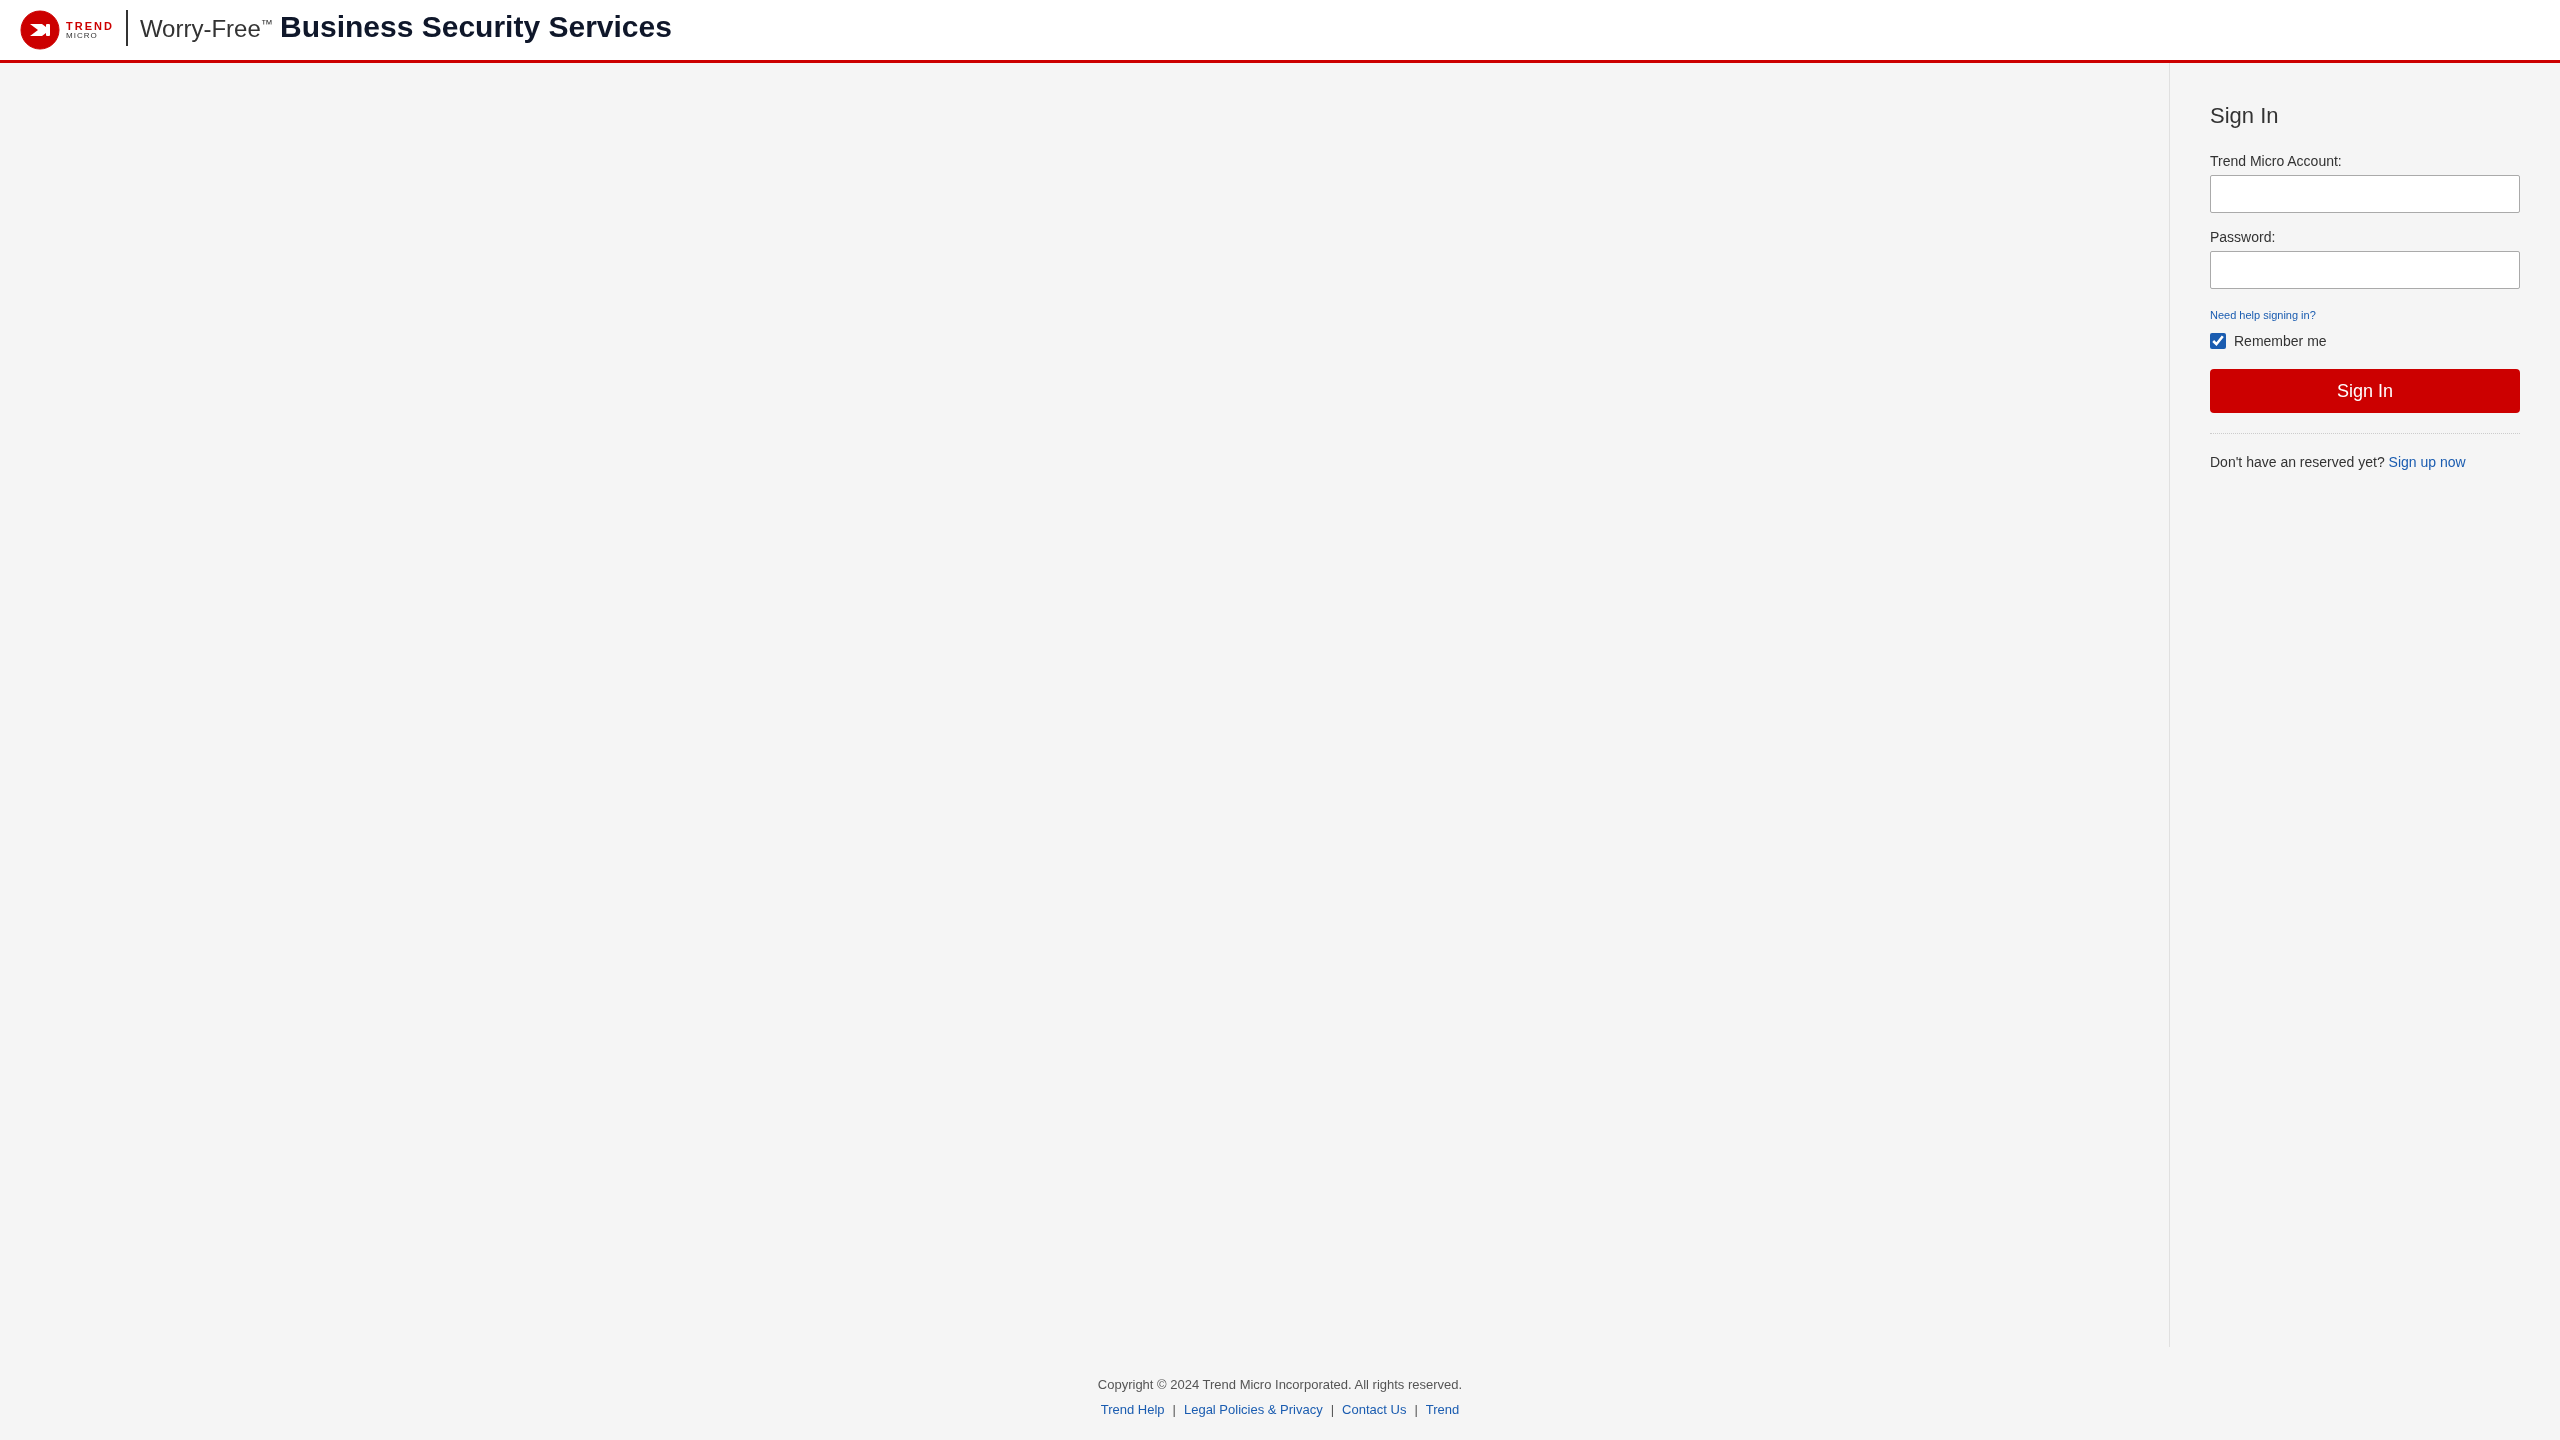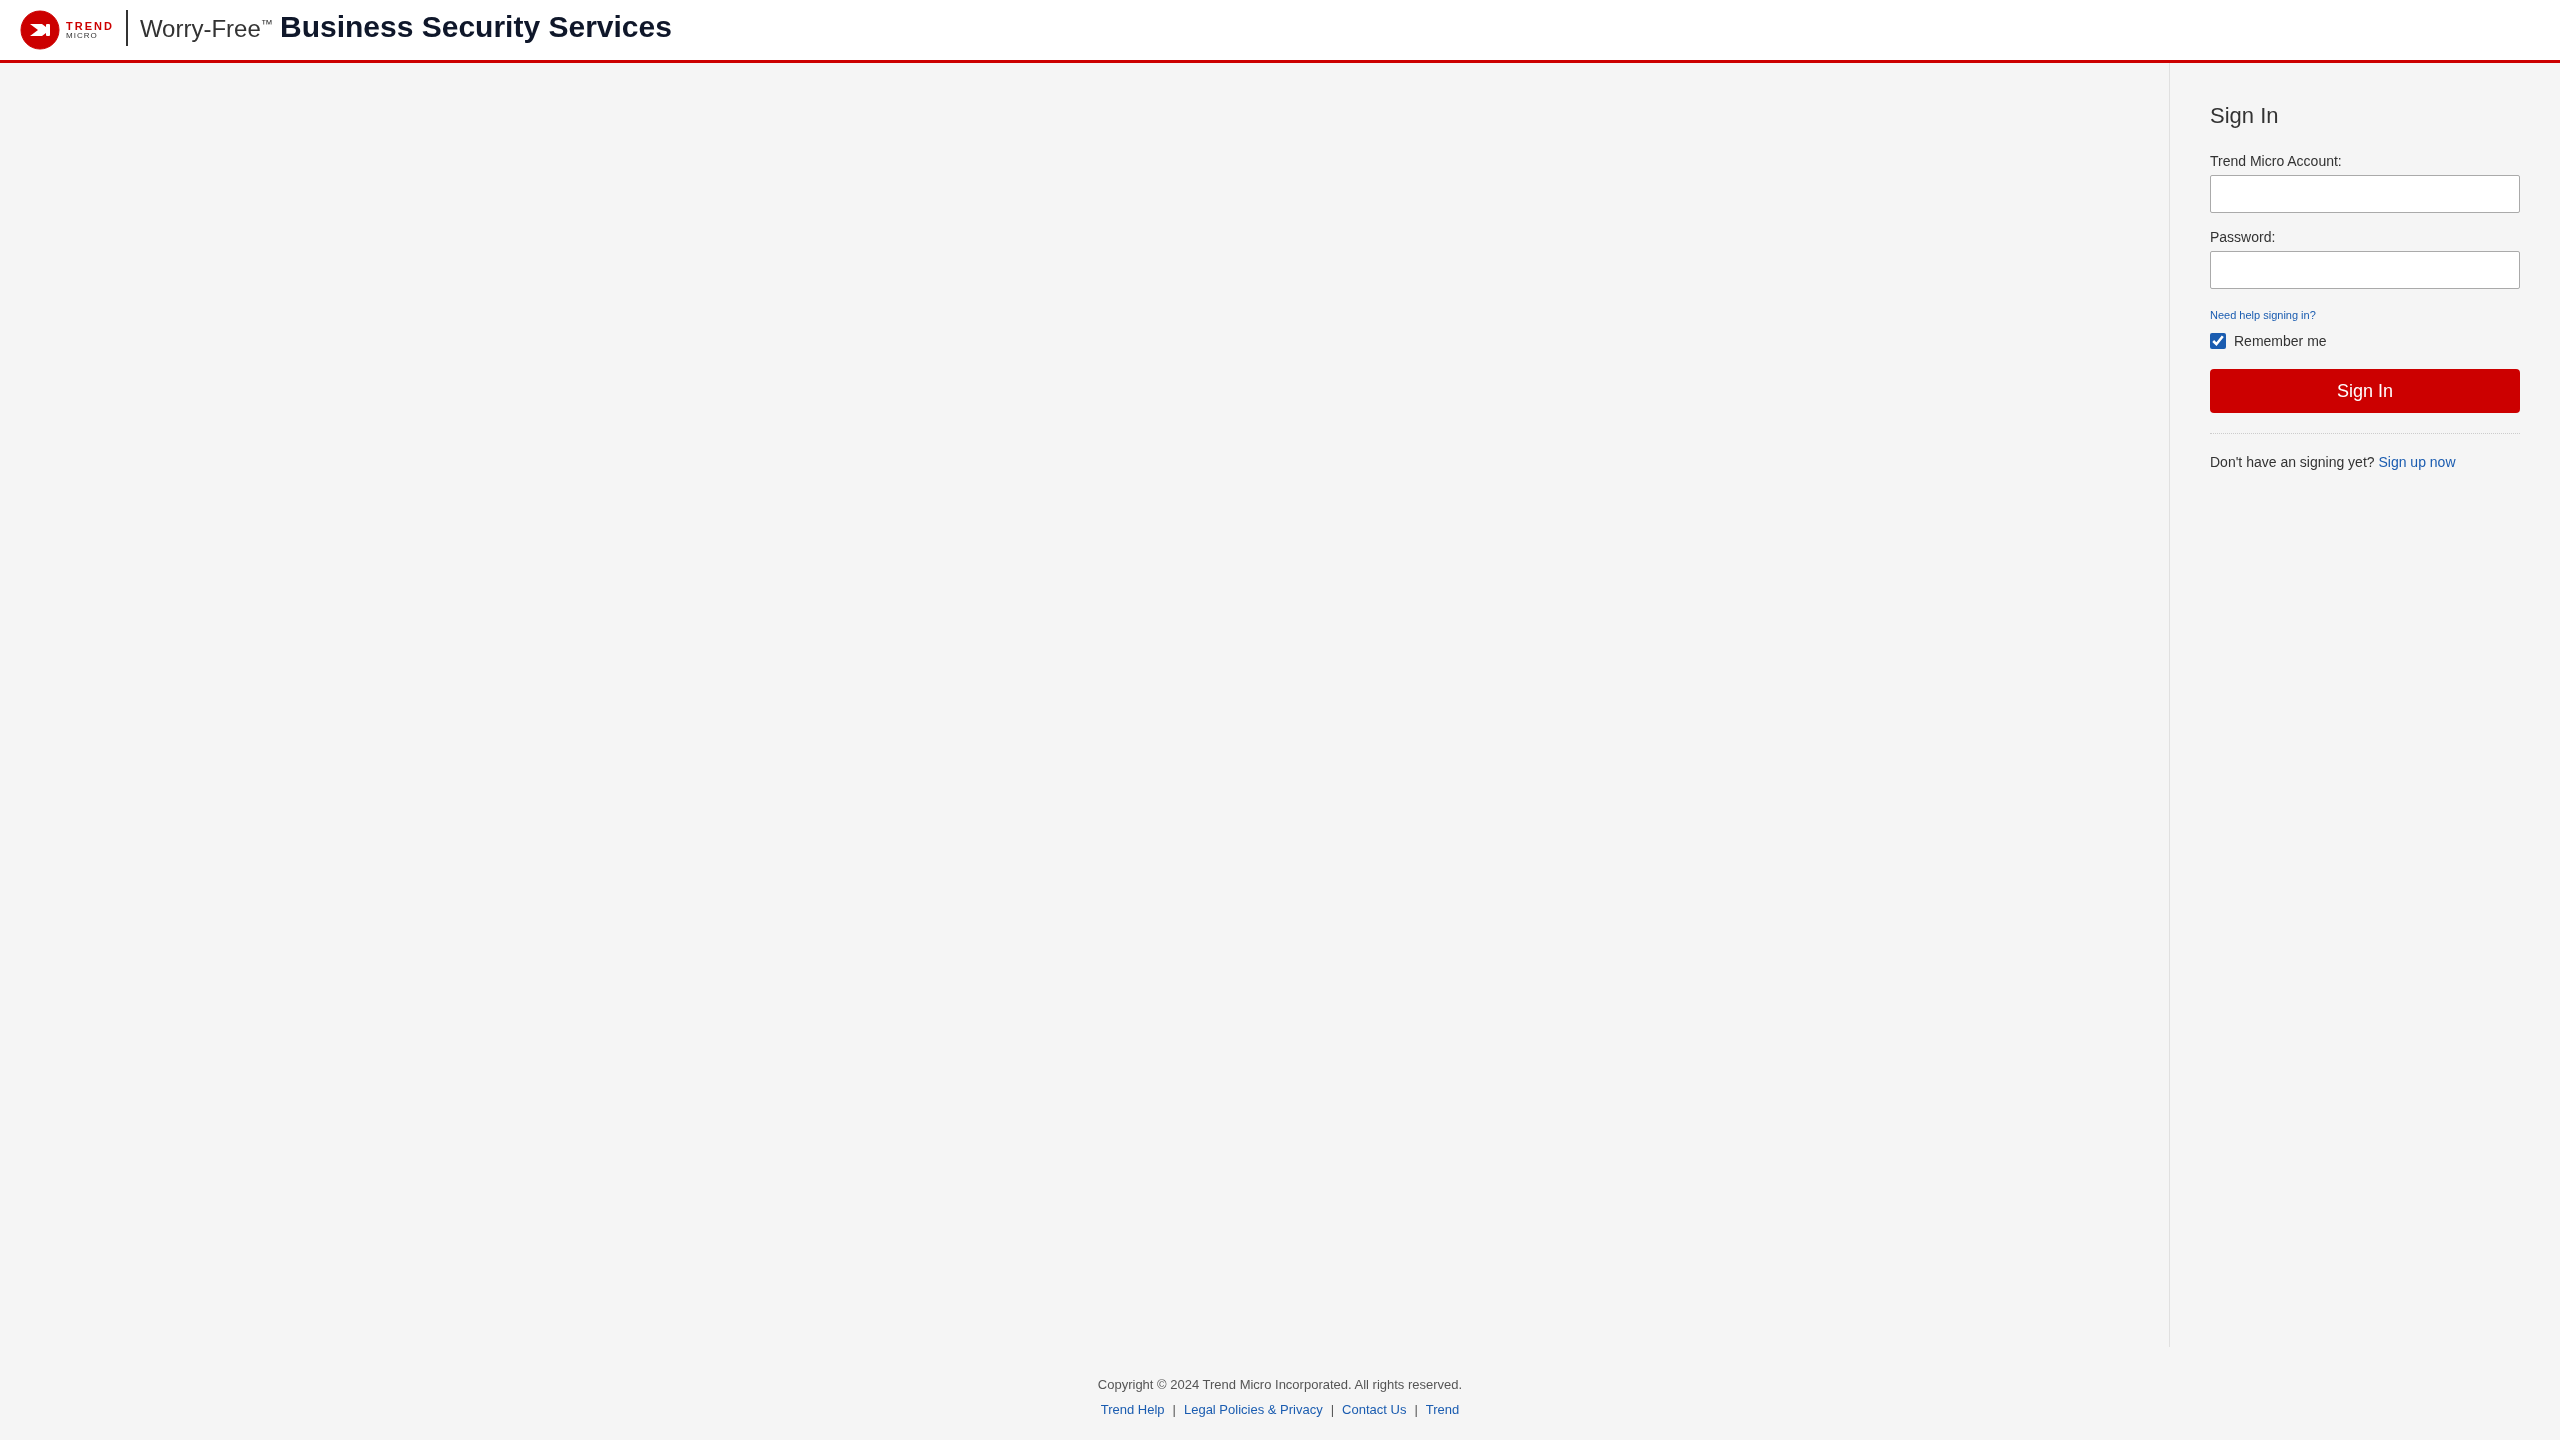--- a/index.html
+++ b/index.html
@@ -264,21 +264,21 @@
     </div>
 
     
     <button class="sign-in-button">Sign In</button>
 
     
     <hr class="divider-dots">
 
     
     <p class="no-account-text">
-      <span>Don't have an signing yet?</span>
+      <span>Don't have an reserved yet?</span>
       <a href="#" class="sign-up-link">Sign up now</a>
     </p>
   </div>
 </div>
 
 <footer class="footer">
   <p class="footer-copyright">Copyright © 2024 Trend Micro Incorporated. All rights reserved.</p>
   <div class="footer-links">
     <a href="#" class="footer-link">Trend Help</a>
     <span class="footer-separator"> | </span>

